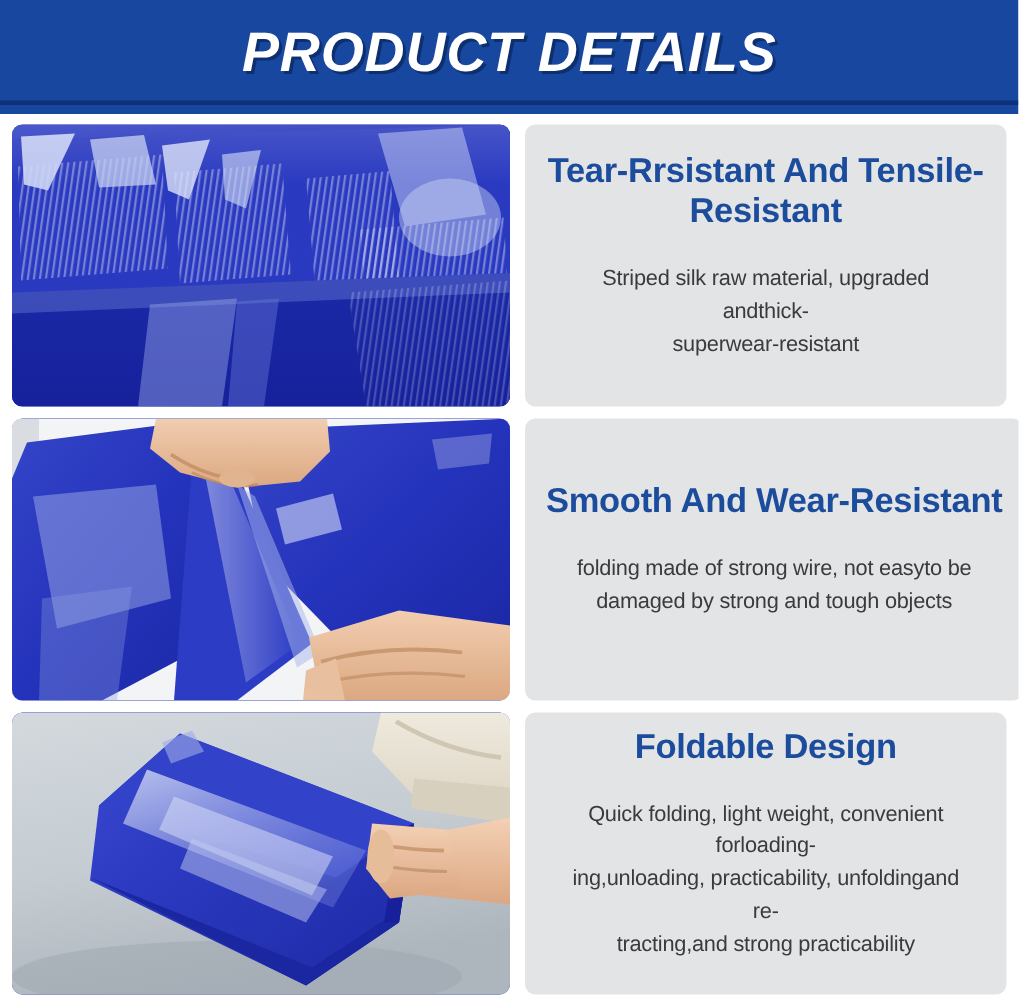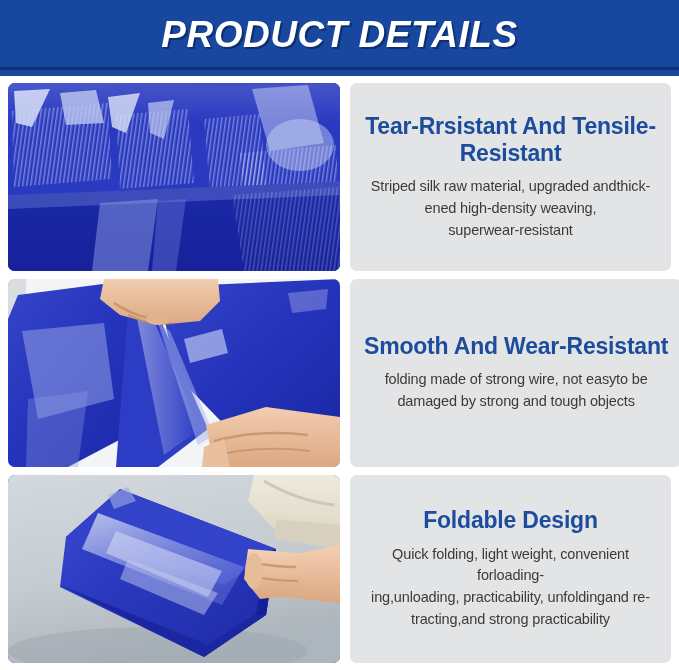--- a/index.html
+++ b/index.html
@@ -99,21 +99,21 @@
     line-height: 1.18;
     margin: 0 0 9px 0;
     letter-spacing: -0.2px;
   }
   .panel-heading.wide { font-size: 23px; white-space: nowrap; }
   .panel-body {
     color: #3b3b3b;
     font-family: "Liberation Sans", sans-serif;
     font-size: 14.5px;
     line-height: 1.5;
-    margin: 0;
+    margin: 13px;
     letter-spacing: -0.15px;
   }
   .panel-body .bl { display: block; }
 </style>
 </head>
 <body>
 
 <div class="page">
 
   <div class="header">
@@ -170,21 +170,20 @@
           <rect width="332" height="40" fill="url(#f1shine)" opacity="0.25"></rect>
         </svg>
       </div>
       <div class="textpanel">
         <div class="panel-heading">
           <span class="bl">Tear-Rrsistant And</span>
           <span class="bl">Tensile-Resistant</span>
         </div>
         <div class="panel-body">
           <span class="bl">Striped silk raw material, upgraded andthick-</span>
-          <span class="bl">ened high-density weaving,</span>
           <span class="bl">superwear-resistant</span>
         </div>
       </div>
     </div>
 
     <div class="row">
       <div class="photo">
         <svg viewBox="0 0 332 188" preserveAspectRatio="none">
           <defs>
             <linearGradient id="f2tarp" x1="0" y1="0" x2="1" y2="1">

